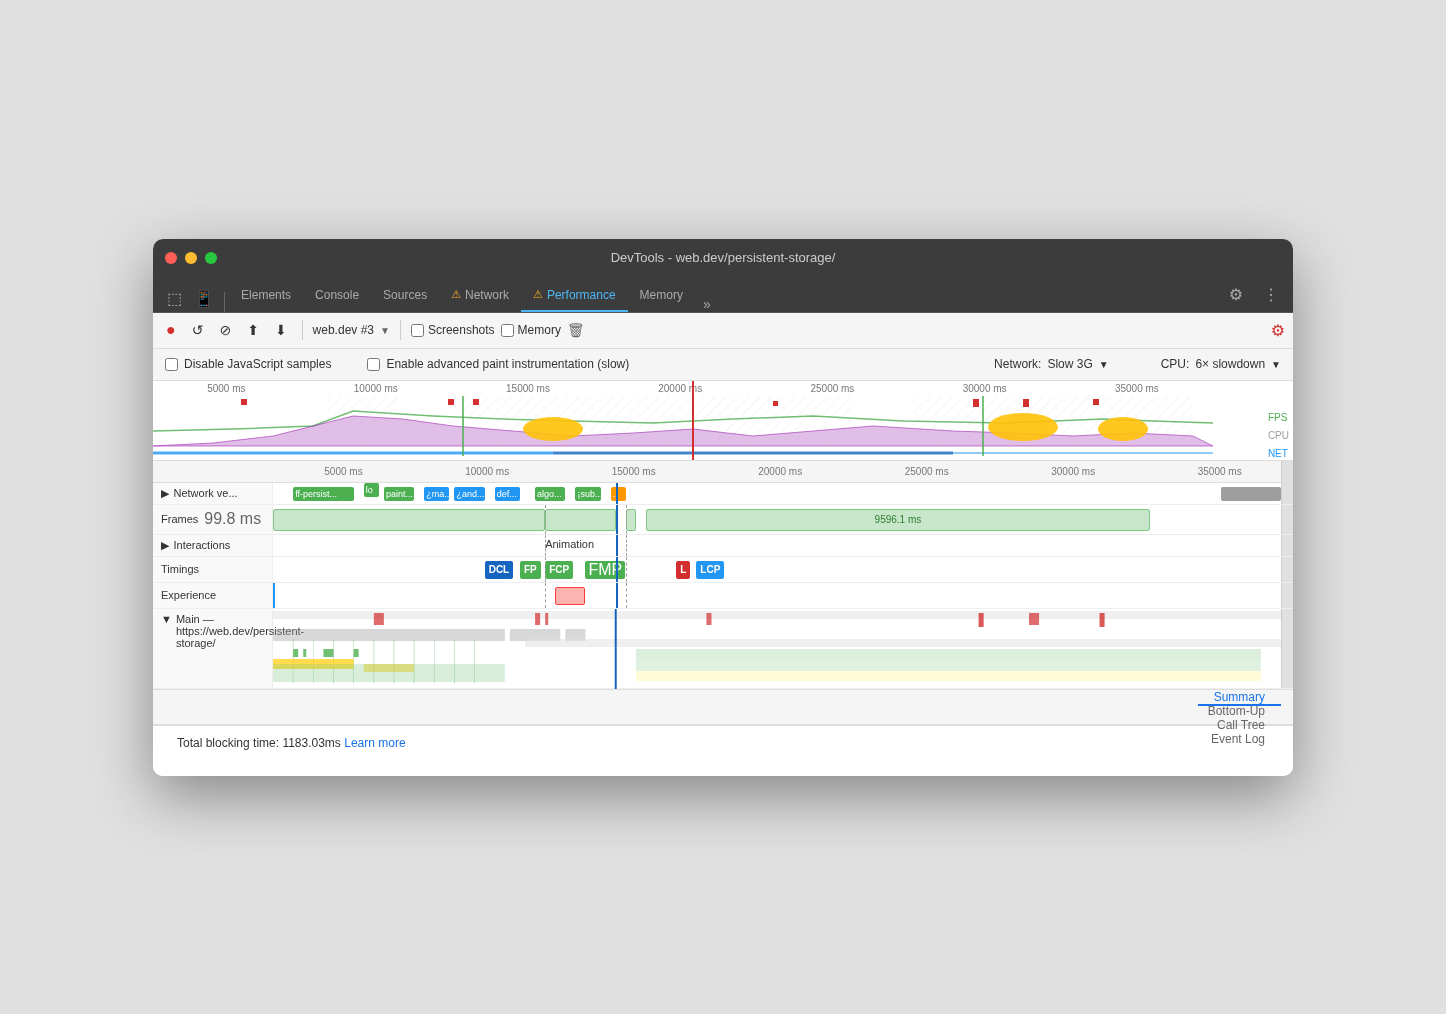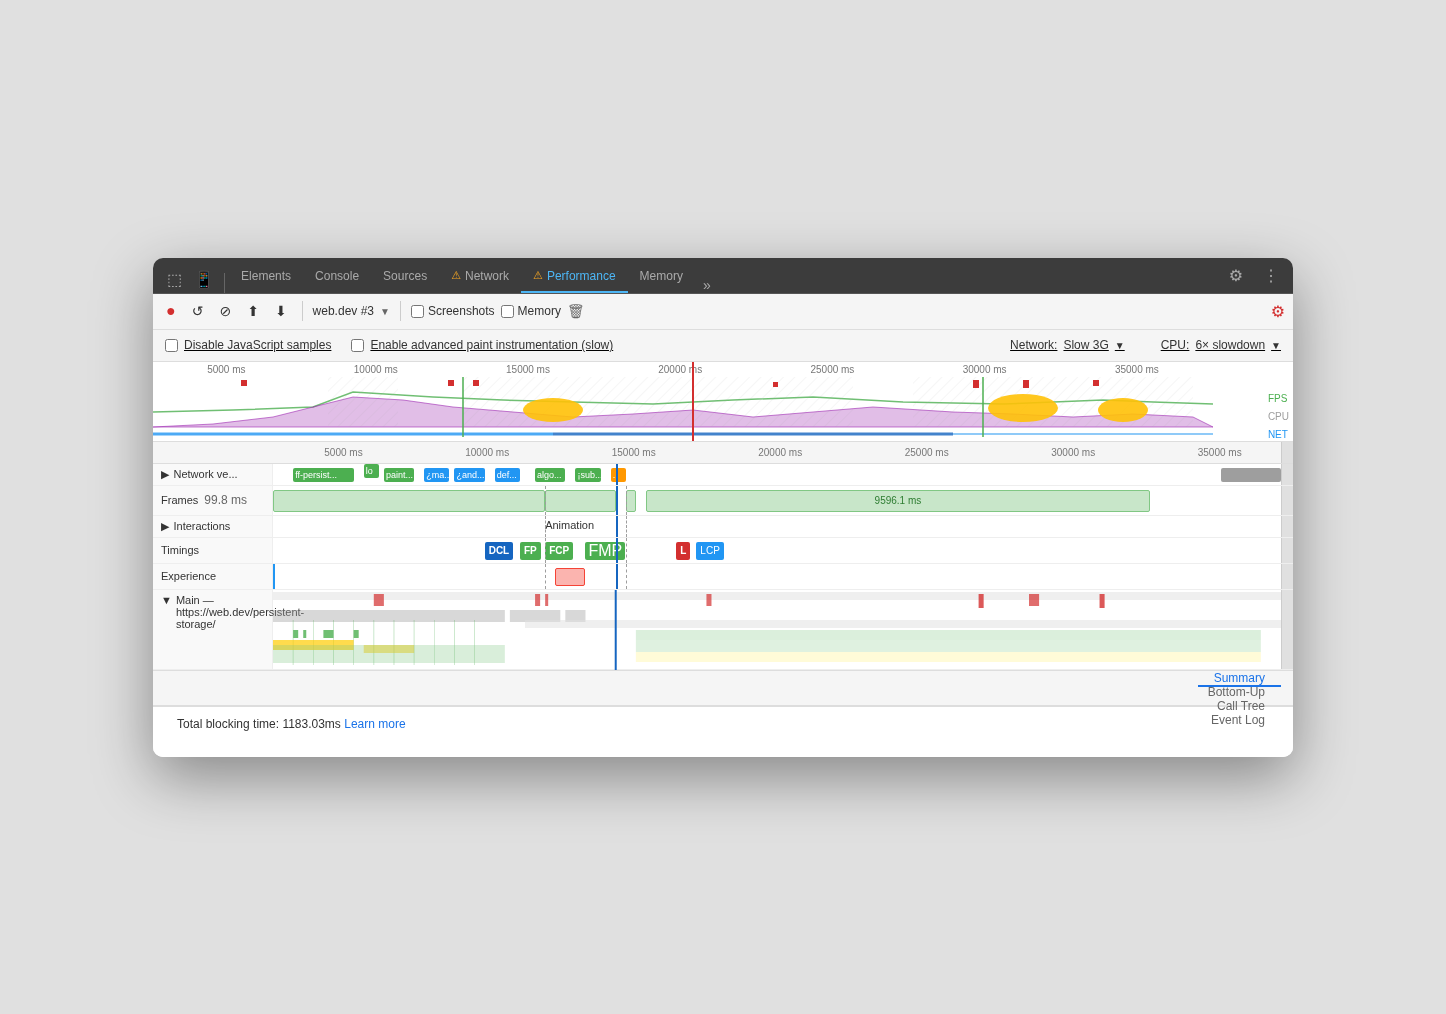--- a/index.html
+++ b/index.html
@@ -155,22 +155,21 @@
     }
 
     
     .options-row {
       background: #f5f5f5;
       border-bottom: 1px solid #ddd;
       display: flex;
       align-items: center;
       padding: 4px 12px;
       height: 32px;
-      gap: 20px;
-      text-decoration: underline;
+      gap: 36px;
     }
     .option-check {
       display: flex;
       align-items: center;
       gap: 6px;
       font-size: 12px;
       color: #333;
     }
     .option-check input { cursor: pointer; }
     .network-select, .cpu-select {
@@ -269,20 +268,28 @@
     .bottom-content a {
       color: #1a73e8;
       text-decoration: none;
     }
   </style>
 </head>
 <body>
 
 <div class="window">
 
+  <div class="titlebar">
+    <div class="traffic-lights">
+      <div class="tl tl-red"></div>
+      <div class="tl tl-yellow"></div>
+      <div class="tl tl-green"></div>
+    </div>
+    <span class="titlebar-title">DevTools - web.dev/persistent-storage/</span>
+  </div>
 
   <div class="tab-bar">
     <button class="toolbar-btn" style="color:#aaa;font-size:16px;">⬚</button>
     <button class="toolbar-btn" style="color:#aaa;font-size:16px;">📱</button>
     <div class="toolbar-separator"></div>
 
     <div class="tab">
       <span>Elements</span>
     </div>
     <div class="tab">
@@ -446,21 +453,21 @@
           <div style="position:absolute;right:0;width:6%;height:14px;top:4px;background:#9e9e9e;border-radius:2px;"></div>
 
           <div style="position:absolute;left:34%;top:0;bottom:0;width:2px;background:#1565c0;z-index:10;"></div>
         </div>
         <div style="width:12px;background:#e0e0e0;border-left:1px solid #ccc;height:100%;"></div>
       </div>
 
       <div class="timeline-track" style="height:30px;">
         <div class="track-label" style="font-size:11px;">
           <span>Frames</span>
-          <span style="margin-left:2px;color:#666;font-size:12px;">99.8 ms</span>
+          <span style="margin-left:2px;color:#666;font-size:16px;">99.8 ms</span>
         </div>
         <div class="track-content" style="position:relative;">
 
           <div style="position:absolute;left:0;width:27%;height:22px;top:4px;background:#c8e6c9;border:1px solid #81c784;border-radius:2px;"></div>
           <div style="position:absolute;left:27%;width:7%;height:22px;top:4px;background:#c8e6c9;border:1px solid #81c784;border-radius:2px;"></div>
           <div style="position:absolute;left:35%;width:1%;height:22px;top:4px;background:#c8e6c9;border:1px solid #81c784;border-radius:2px;"></div>
           <div style="position:absolute;left:37%;width:50%;height:22px;top:4px;background:#c8e6c9;border:1px solid #81c784;border-radius:2px;display:flex;align-items:center;justify-content:center;font-size:10px;color:#2e7d32;">9596.1 ms</div>
 
           <div style="position:absolute;left:27%;top:0;bottom:0;width:1px;border-left:1px dashed #9e9e9e;"></div>
           <div style="position:absolute;left:35%;top:0;bottom:0;width:1px;border-left:1px dashed #9e9e9e;"></div>
@@ -493,21 +500,21 @@
           <div style="position:absolute;left:21%;height:18px;top:4px;background:#1565c0;border-radius:2px;display:flex;align-items:center;padding:0 4px;font-size:10px;font-weight:bold;color:#fff;">DCL</div>
 
           <div style="position:absolute;left:24.5%;height:18px;top:4px;background:#4caf50;border-radius:2px;display:flex;align-items:center;padding:0 4px;font-size:10px;font-weight:bold;color:#fff;">FP</div>
 
           <div style="position:absolute;left:27%;height:18px;top:4px;background:#4caf50;border-radius:2px;display:flex;align-items:center;padding:0 4px;font-size:10px;font-weight:bold;color:#fff;">FCP</div>
 
           <div style="position:absolute;left:31%;height:18px;top:4px;background:#4caf50;border-radius:2px;display:flex;align-items:center;padding:0 3px;font-size:16px;font-weight:normal;color:#fff;">FMP</div>
 
           <div style="position:absolute;left:40%;height:18px;top:4px;background:#d32f2f;border-radius:2px;display:flex;align-items:center;padding:0 4px;font-size:10px;font-weight:bold;color:#fff;">L</div>
 
-          <div style="position:absolute;left:42%;height:18px;top:4px;background:#2196f3;border-radius:2px;display:flex;align-items:center;padding:0 4px;font-size:10px;font-weight:normal;color:#fff;">LCP</div>
+          <div style="position:absolute;left:42%;height:18px;top:4px;background:#2196f3;border-radius:2px;display:flex;align-items:center;padding:0 4px;font-size:10px;font-weight:bold;color:#fff;">LCP</div>
 
           <div style="position:absolute;left:27%;top:0;bottom:0;width:1px;border-left:1px dashed #9e9e9e;"></div>
           <div style="position:absolute;left:35%;top:0;bottom:0;width:1px;border-left:1px dashed #9e9e9e;"></div>
           <div style="position:absolute;left:34%;top:0;bottom:0;width:2px;background:#1565c0;"></div>
         </div>
         <div style="width:12px;background:#e0e0e0;border-left:1px solid #ccc;height:100%;"></div>
       </div>
 
       <div class="timeline-track" style="height:26px;">
         <div class="track-label">

